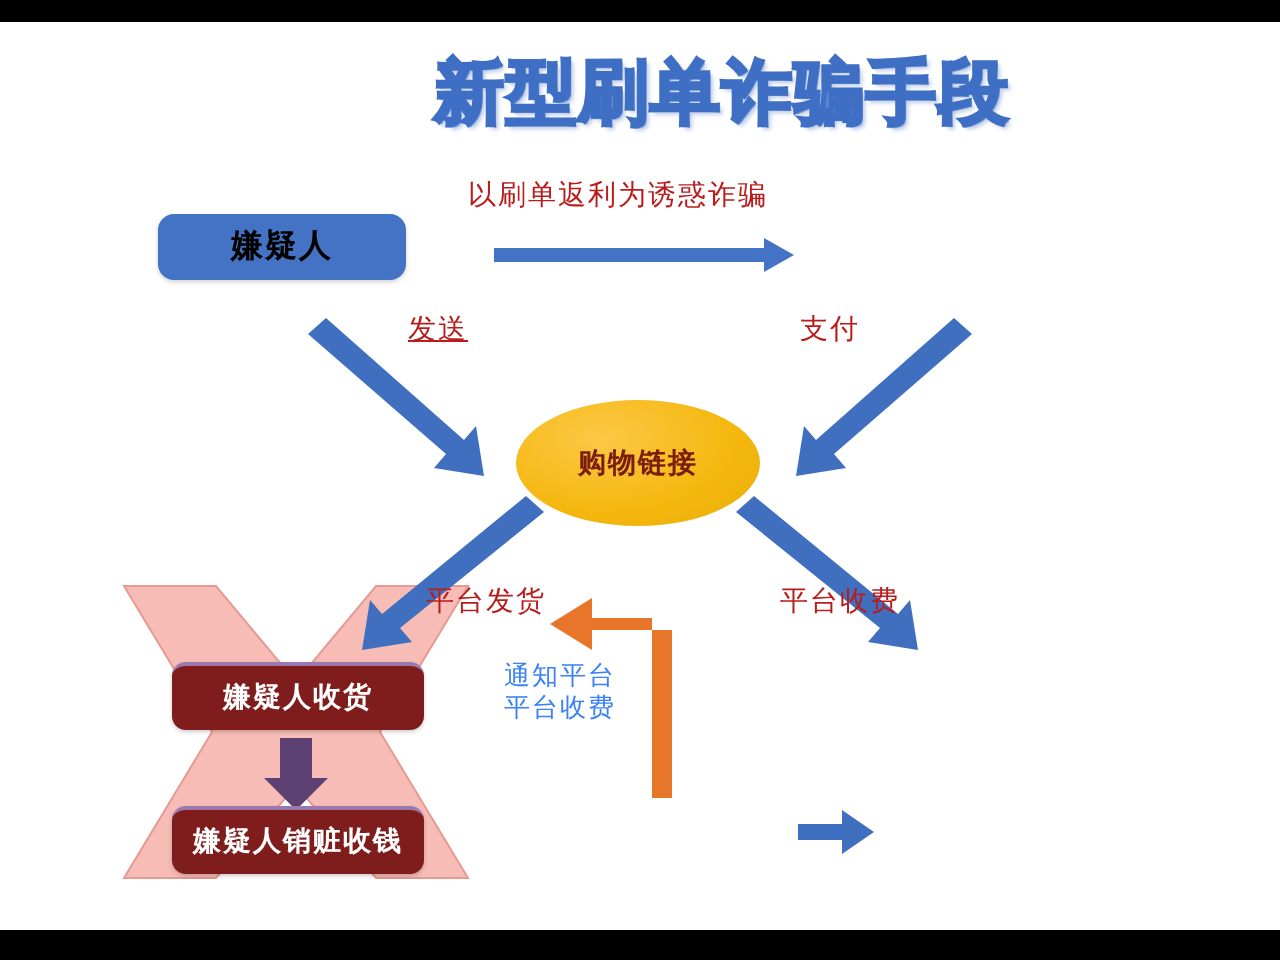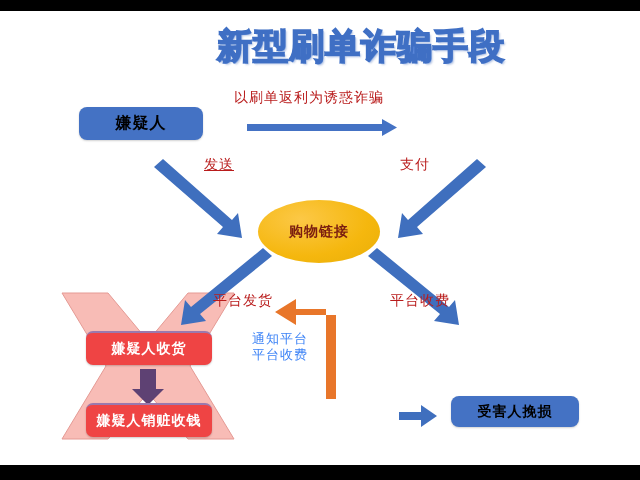--- a/index.html
+++ b/index.html
@@ -66,21 +66,21 @@
     justify-content: center;
     font-size: 16px;
     font-weight: bold;
     letter-spacing: 1px;
     box-shadow: 0 1px 2px rgba(0,0,0,0.18);
   }
 
   
   .purplebox {
     position: absolute;
-    background: #ef4444;
+    background: #7f1d1d;
     border-radius: 7px;
     color: #ffffff;
     display: flex;
     align-items: center;
     justify-content: center;
     font-size: 14px;
     font-weight: bold;
     letter-spacing: 1px;
     border-top: 2px solid #9a79ae;
     box-shadow: 0 1px 2px rgba(0,0,0,0.2);
@@ -196,23 +196,20 @@
 
     <div class="purplebox" style="left:86px; top:320px; width:126px; height:32px;">
       <span>嫌疑人收货</span>
     </div>
 
     <div class="purplebox" style="left:86px; top:392px; width:126px; height:32px;">
       <span>嫌疑人销赃收钱</span>
     </div>
 
 
-    <div class="bluebox" style="left:451px; top:385px; width:128px; height:31px; font-size:14px;">
-      <span>受害人挽损</span>
-    </div>
 
 
     <div class="lbl" style="left:234px; top:78px;">以刷单返利为诱惑诈骗</div>
 
     <div class="lbl" style="left:204px; top:145px;text-decoration:underline;">发送</div>
 
     <div class="lbl" style="left:400px; top:145px;text-align:right;">支付</div>
 
     <div class="lbl" style="left:213px; top:281px;">平台发货</div>
 

